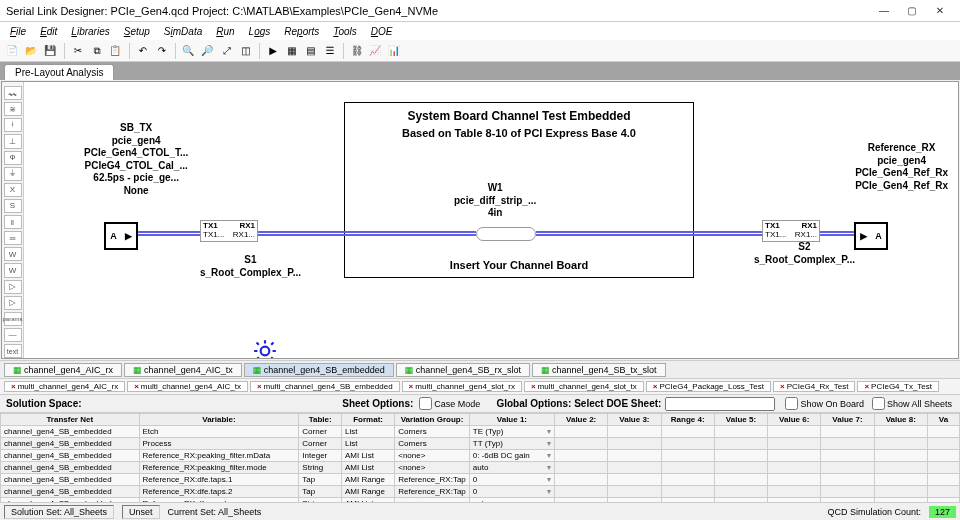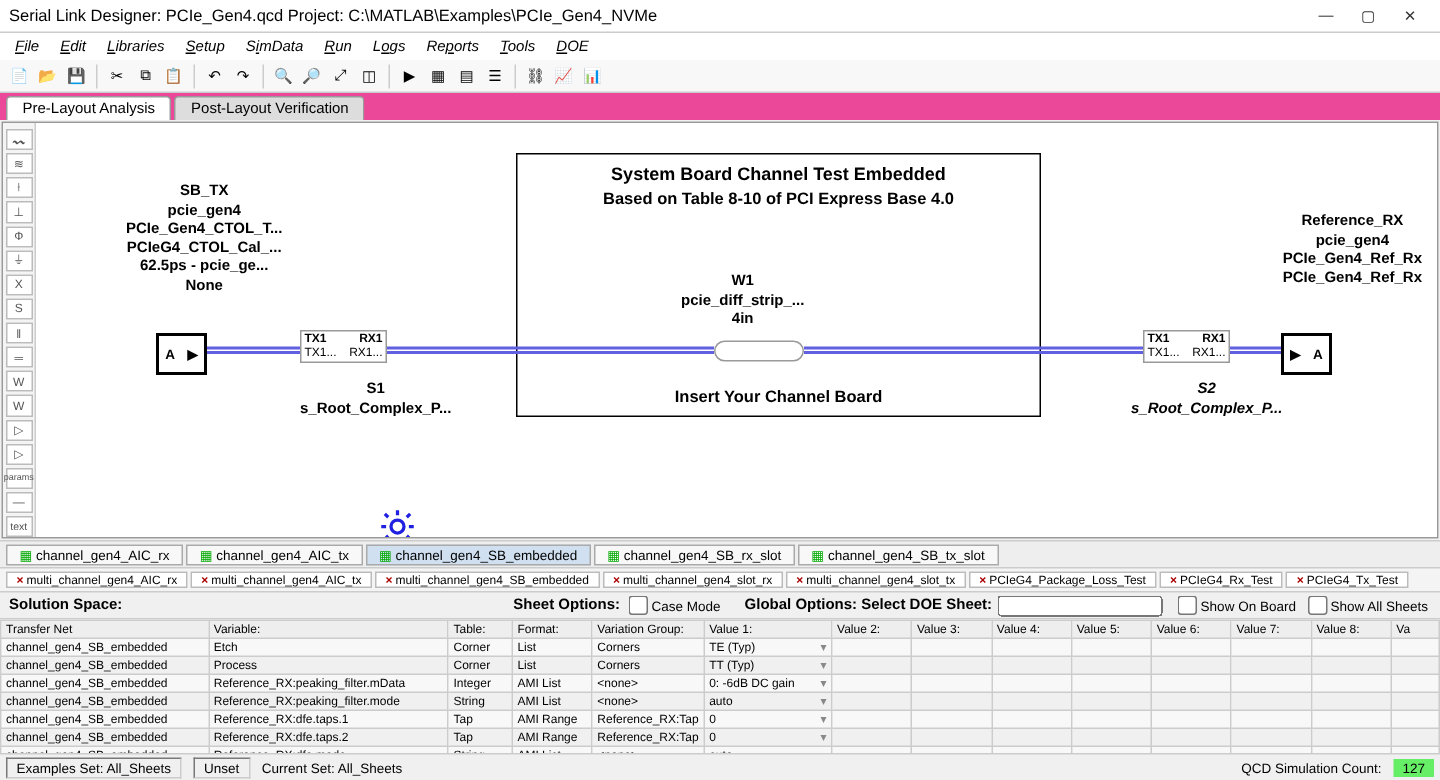--- a/index.html
+++ b/index.html
@@ -6,21 +6,21 @@
 body { width: 960px; height: 520px; background: #f0f0f0; font-size: 10px; overflow: hidden; display: flex; flex-direction: column; }
 .titlebar { background: #fff; height: 22px; display: flex; align-items: center; padding: 0 6px; border-bottom: 1px solid #ccc; }
 .titlebar .title { flex: 1; font-size: 11px; }
 .titlebar .winbtn { width: 28px; height: 18px; display: flex; align-items: center; justify-content: center; color: #333; }
 .menubar { background: #fff; height: 18px; display: flex; align-items: center; padding: 0 4px; gap: 2px; }
 .menubar .mi { padding: 1px 6px; font-size: 10px; font-style: italic; }
 .menubar .mi u { text-decoration: underline; }
 .toolbar { background: #f8f8f8; height: 22px; display: flex; align-items: center; padding: 0 4px; gap: 1px; border-bottom: 1px solid #ccc; }
 .toolbar .tbtn { width: 18px; height: 18px; display: flex; align-items: center; justify-content: center; border: 1px solid transparent; border-radius: 2px; }
 .toolbar .sep { width: 1px; height: 16px; background: #ccc; margin: 0 3px; }
-.tabs-row { background: #ec4899; height: 18px; display: flex; align-items: flex-end; padding: 0 4px; }
+.tabs-row { background: #a3a3a3; height: 18px; display: flex; align-items: flex-end; padding: 0 4px; }
 .tab { padding: 2px 10px; font-size: 10px; border: 1px solid #999; border-bottom: none; background: #ddd; margin-right: 2px; border-radius: 3px 3px 0 0; }
 .tab.active { background: #fff; }
 .canvas-area { flex: 1; display: flex; background: #fff; border: 1px solid #999; margin: 1px; min-height: 0; }
 .palette { width: 22px; background: #f4f4f4; border-right: 1px solid #ccc; display: flex; flex-direction: column; align-items: center; padding-top: 4px; gap: 2px; }
 .palette .pbtn { width: 18px; height: 16px; border: 1px solid #bbb; background: #fff; font-size: 8px; display: flex; align-items: center; justify-content: center; color: #555; }
 .canvas { flex: 1; position: relative; background: #fff; overflow: hidden; }
 .bold-label { position: absolute; font-weight: 700; font-size: 10px; line-height: 1.25; white-space: nowrap; text-align: center; }
 .channel-box { position: absolute; border: 1px solid #000; background: #fff; }
 .channel-title { text-align: center; font-weight: 700; font-size: 12px; margin-top: 6px; }
 .channel-sub { text-align: center; font-weight: 700; font-size: 11px; margin-top: 4px; }
@@ -37,21 +37,21 @@
 .inner-tab { padding: 0 6px; font-size: 8px; border: 1px solid #bbb; background: #fff; white-space: nowrap; display: flex; align-items: center; gap: 2px; }
 .inner-tab .x { color: #a00; font-weight: bold; }
 .solution-hdr { height: 18px; background: #f0f0f0; display: flex; align-items: center; padding: 0 6px; border-top: 1px solid #ccc; font-size: 10px; }
 .solution-hdr .sp { flex: 1; }
 .solution-hdr label { font-size: 9px; margin-right: 2px; }
 .solution-hdr input[type=checkbox] { vertical-align: middle; margin: 0 2px 0 6px; }
 .solution-hdr select, .solution-hdr input[type=text] { font-size: 9px; height: 14px; }
 .grid { height: 90px; overflow: auto; background: #fff; border-top: 1px solid #ccc; }
 .grid table { border-collapse: collapse; width: 100%; font-size: 8px; table-layout: fixed; }
 .grid th, .grid td { border: 1px solid #ccc; padding: 1px 3px; text-align: left; white-space: nowrap; overflow: hidden; }
-.grid th { background: #eee; font-weight: 400; text-align: left; }
+.grid th { background: #eee; font-weight: 700; text-align: center; }
 .grid tr.row td { background: #f8f8f8; }
 .grid tr.row:nth-child(even) td { background: #f0f0f0; }
 .statusbar { height: 18px; background: #f0f0f0; border-top: 1px solid #ccc; display: flex; align-items: center; font-size: 9px; padding: 0 4px; gap: 8px; }
 .statusbar .cell { border: 1px inset #ccc; padding: 1px 6px; }
 .statusbar .sp { flex: 1; }
 .statusbar .green { background: #6e6; padding: 1px 6px; }
 svg { display: block; }
 </style>
 </head>
 <body>
@@ -98,21 +98,20 @@
   <span class="tbtn">▤</span>
   <span class="tbtn">☰</span>
   <span class="sep"></span>
   <span class="tbtn">⛓</span>
   <span class="tbtn">📈</span>
   <span class="tbtn">📊</span>
 </div>
 
 <div class="tabs-row">
   <div class="tab active">Pre-Layout Analysis</div>
-  <div class="tab">Post-Layout Verification</div>
 </div>
 
 <div class="canvas-area">
   <div class="palette">
     <div class="pbtn">〰</div>
     <div class="pbtn">≋</div>
     <div class="pbtn">⟊</div>
     <div class="pbtn">⊥</div>
     <div class="pbtn">Ф</div>
     <div class="pbtn">⏚</div>
@@ -188,21 +187,21 @@
 
     <div class="ab-box" style="left:830px; top:140px;">
       <span>▶</span>
         <span>A</span>
     </div>
 
     <div class="bold-label" style="left:176px; top:172px;">
       <div>S1</div>
       <div>s_Root_Complex_P...</div>
     </div>
-    <div class="bold-label" style="left:730px; top:172px;font-style:italic;">
+    <div class="bold-label" style="left:730px; top:159px;">
       <div>S2</div>
       <div>s_Root_Complex_P...</div>
     </div>
 
     <div class="small-block" style="left:452px; top:145px; width:60px; height:14px; border-radius:7px; padding:0;"></div>
 
     <div class="wire-h" style="left:114px; top:152px; width:62px;"></div>
     <div class="wire-h" style="left:234px; top:152px; width:218px;"></div>
     <div class="wire-h" style="left:512px; top:152px; width:226px;"></div>
     <div class="wire-h" style="left:796px; top:152px; width:34px;"></div>
@@ -271,21 +270,21 @@
       <thead>
         <tr>
           <th>Transfer Net</th>
           <th>Variable:</th>
           <th>Table:</th>
           <th>Format:</th>
           <th>Variation Group:</th>
           <th>Value 1:</th>
           <th>Value 2:</th>
           <th>Value 3:</th>
-          <th>Value 4:</th>
+          <th>Range 4:</th>
           <th>Value 5:</th>
           <th>Value 6:</th>
           <th>Value 7:</th>
           <th>Value 8:</th>
           <th>Va</th>
         </tr>
       </thead>
       <tbody>
         <tr class="row">
           <td>channel_gen4_SB_embedded</td>
@@ -397,19 +396,19 @@
           <td></td>
           <td></td>
           <td></td>
           <td></td>
         </tr>
       </tbody>
     </table>
 </div>
 
 <div class="statusbar">
-  <span class="cell">Examples Set: All_Sheets</span>
+  <span class="cell">Solution Set: All_Sheets</span>
   <span class="cell">Unset</span>
   <span>Current Set: All_Sheets</span>
   <span class="sp"></span>
   <span>QCD Simulation Count:</span>
   <span class="green">127</span>
 </div>
 
 </body></html>

